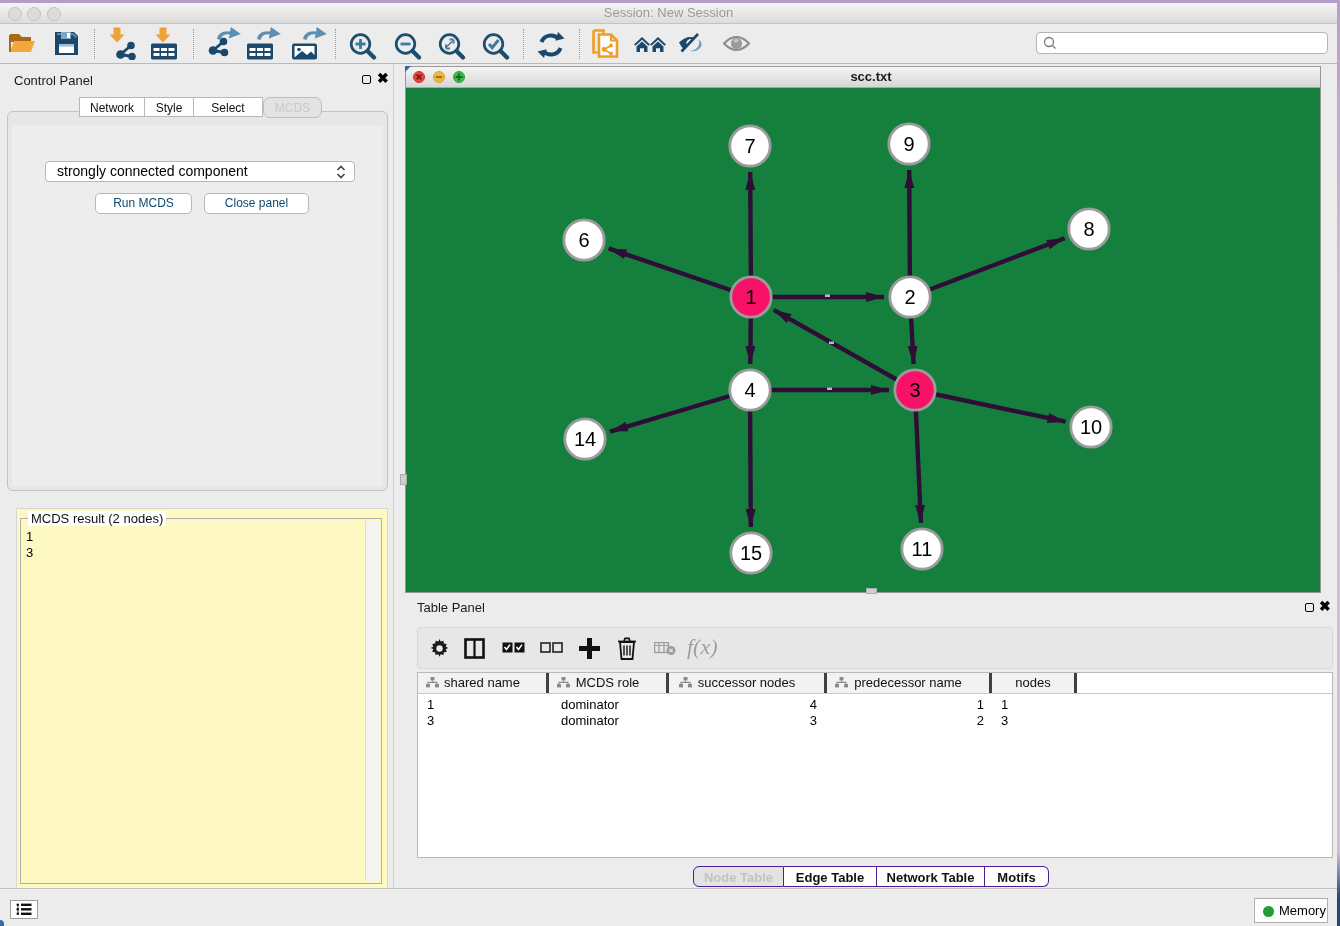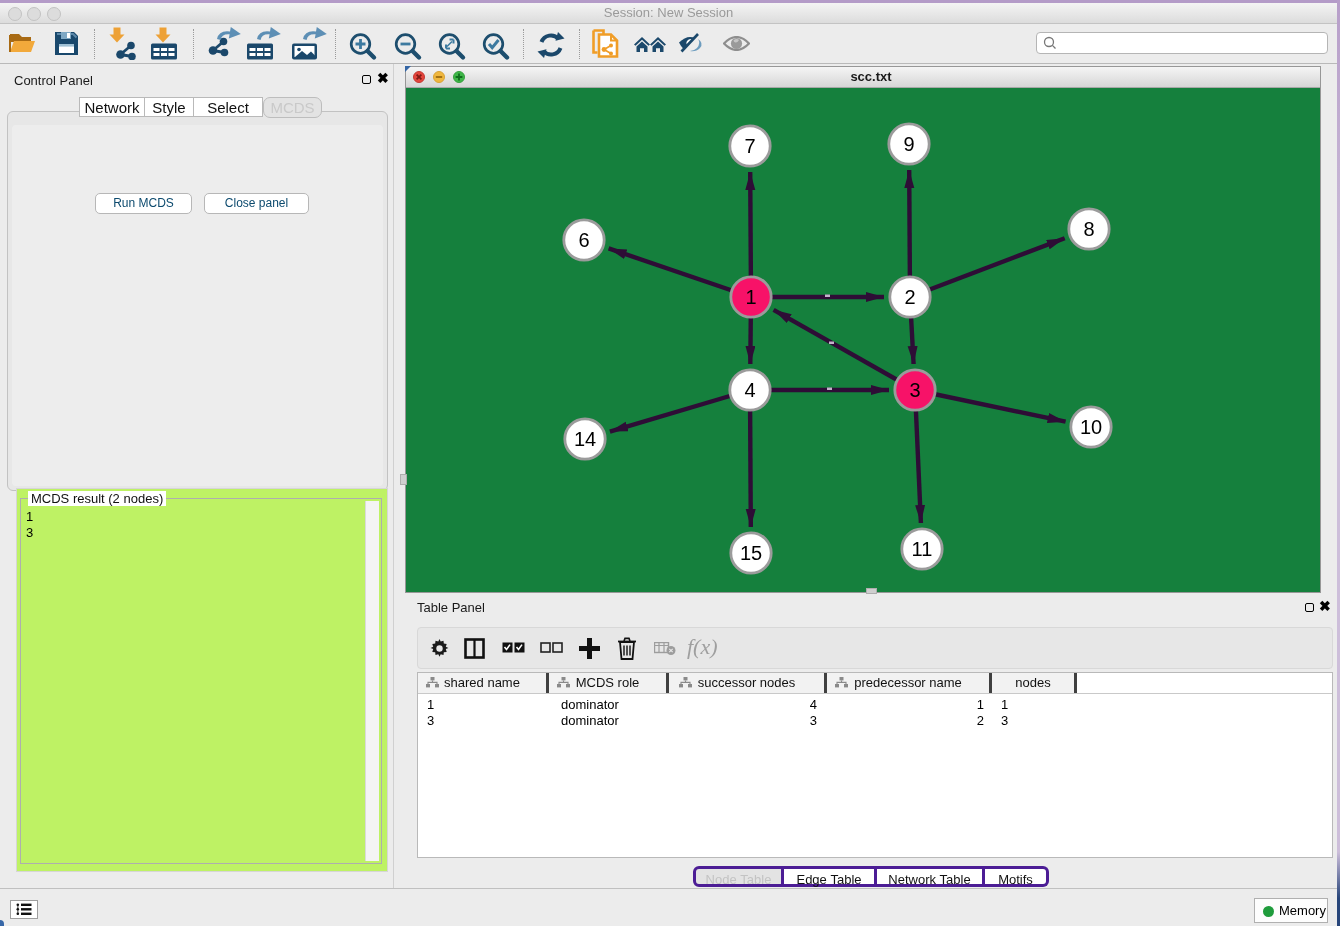--- a/index.html
+++ b/index.html
@@ -21,53 +21,53 @@
   .tbi{position:absolute;top:4px;}
   
   #search{left:1036px;top:32px;width:290px;height:20px;background:#fff;border:1px solid #b5b5b5;
     border-radius:4px;}
   
   #cpanel{left:0;top:64px;width:393px;height:824px;background:#ececec;border-right:1px solid #d0d0d0;text-decoration:underline;}
   .ptitle{font-size:13px;color:#1a1a1a;}
   .floatico{width:7px;height:7px;border:1.5px solid #000;border-radius:2px;}
   .closex{font-size:14px;font-weight:bold;color:#000;}
   
-  .tab{position:absolute;top:0;height:20px;z-index:5;line-height:20px;text-align:center;font-size:15px;
+  .tab{position:absolute;top:0;height:20px;z-index:5;line-height:20px;text-align:center;font-size:12px;
      background:#fff;border:1px solid #b9b9b9;box-sizing:border-box;color:#111;}
   
   #mcdsbox{left:7px;top:47px;width:379px;height:378px;background:#e7e7e7;
      border:1px solid #c2c2c2;border-radius:6px;}
   #mcdsinner{left:4px;top:13px;width:371px;height:361px;background:#ededed;border-radius:4px;}
   #optlabel{left:0;top:25px;width:100%;text-align:center;font-size:14px;color:#1b1b1b;}
   #dropdown{left:37px;top:49px;width:308px;height:19px;background:#fff;border:1px solid #b7b7b7;
      border-radius:4px;font-size:14px;line-height:19px;color:#000;}
   .btn{position:absolute;height:19px;background:#fff;border:1px solid #b7b7b7;border-radius:5px;
      font-size:12px;line-height:19px;text-align:center;color:#0c4a6e;}
   
-  #resultwrap{left:16px;top:424px;width:370px;height:382px;background:#bef264;border:1px solid #d6d6d6;}
+  #resultwrap{left:16px;top:444px;width:370px;height:382px;background:#fef9c3;border:1px solid #d6d6d6;}
   #groupbox{left:3px;top:9px;width:360px;height:364px;border:1px solid #aeaeae;}
   #grouplabel{left:7px;top:-8px;background:#fff;padding:0 3px;font-size:13px;color:#111;}
   #scrolltrack{right:2px;top:2px;width:13px;height:360px;background:#f4f4f4;border-left:1px solid #dadada;}
   
   #netwin{left:405px;top:66px;width:916px;height:527px;background:#15803d;border:1px solid #979797;box-sizing:border-box;}
   #nettitle{left:0;top:0;width:100%;height:21px;background:linear-gradient(#f5f5f5,#d6d6d6);
      border-bottom:1px solid #a8a8a8;box-sizing:border-box;}
   .tl{position:absolute;top:4px;width:12px;height:12px;border-radius:50%;box-sizing:border-box;}
   #netname{width:100%;text-align:center;font-size:13px;font-weight:bold;color:#1a1a1a;line-height:20px;}
   
   #tpanel{left:407px;top:597px;width:930px;height:291px;background:#ececec;}
   #ttoolband{left:10px;top:30px;width:914px;height:40px;background:#e7e7e7;border:1px solid #d8d8d8;border-radius:4px;}
   #tablewrap{left:10px;top:75px;width:914px;height:184px;background:#fff;border:1px solid #b9b9b9;}
   #tablewrap .hline{position:absolute;left:0;top:20px;width:100%;height:1px;background:#c9c9c9;}
   .thead{position:absolute;top:0;height:20px;background:#f2f2f2;border-right:3px solid #404040;
      box-sizing:border-box;font-size:13px;color:#111;text-align:center;line-height:20px;}
   .hico{position:absolute;top:4px;}
   .trow{position:absolute;font-size:13px;color:#000;height:16px;line-height:16px;}
-  .btab{position:absolute;top:0;height:21px;line-height:21px;font-size:13px;font-weight:normal;
-     background:#fff;border:3px solid #4c1d95;box-sizing:border-box;text-align:center;color:#111;}
+  .btab{position:absolute;top:0;height:21px;line-height:21px;font-size:13px;font-weight:bold;
+     background:#fff;border:1px solid #4c1d95;box-sizing:border-box;text-align:center;color:#111;}
   
   #statusbar{left:0;top:888px;width:1337px;height:38px;background:#ececec;border-top:1px solid #c0c0c0;}
   #listbtn{left:10px;top:11px;width:26px;height:17px;background:#fff;border:1px solid #9e9e9e;}
   #membtn{left:1254px;top:9px;width:72px;height:23px;white-space:nowrap;overflow:hidden;background:#fdfdfd;border:1px solid #b0b0b0;
      font-size:13px;line-height:23px;}
 </style>
 </head>
 <body>
 <div class="abs" id="titlebar">
   <div class="dot" style="left:8px;"></div>
@@ -220,20 +220,26 @@
   <div class="abs floatico" style="left:362px;top:11px;"></div>
   <div class="abs closex" style="left:377px;top:6px;">✖</div>
   <div class="abs" style="left:79px;top:33px;width:250px;height:21px;z-index:5;">
     <div class="tab" style="left:0;width:66px;">Network</div>
     <div class="tab" style="left:66px;width:49px;border-left:none;">Style</div>
     <div class="tab" style="left:115px;width:69px;border-left:none;">Select</div>
     <div class="tab" style="left:184px;width:59px;height:21px;background:#e3e3e3;color:#c9c9c9;border-radius:7px;border-color:#bdbdbd;">MCDS</div>
   </div>
   <div class="abs" id="mcdsbox">
     <div class="abs" id="mcdsinner"></div>
+    <div class="abs" id="dropdown"><span style="margin-left:11px;">strongly connected component</span>
+      <svg width="10" height="14" style="position:absolute;right:8px;top:3px;" viewBox="0 0 10 14">
+        <path d="M1.5 5 L5 1.5 L8.5 5" fill="none" stroke="#444" stroke-width="1.6"></path>
+        <path d="M1.5 9 L5 12.5 L8.5 9" fill="none" stroke="#444" stroke-width="1.6"></path>
+      </svg>
+    </div>
     <div class="btn" style="left:87px;top:81px;width:95px;">Run MCDS</div>
     <div class="btn" style="left:196px;top:81px;width:103px;">Close panel</div>
   </div>
   <div class="abs" id="resultwrap">
     <div class="abs" id="groupbox">
       <div class="abs" id="grouplabel">MCDS result (2 nodes)</div>
       <div class="abs" style="left:5px;top:10px;font-size:13px;color:#000;line-height:16px;">1<br>3</div>
       <div class="abs" id="scrolltrack"></div>
     </div>
   </div>

